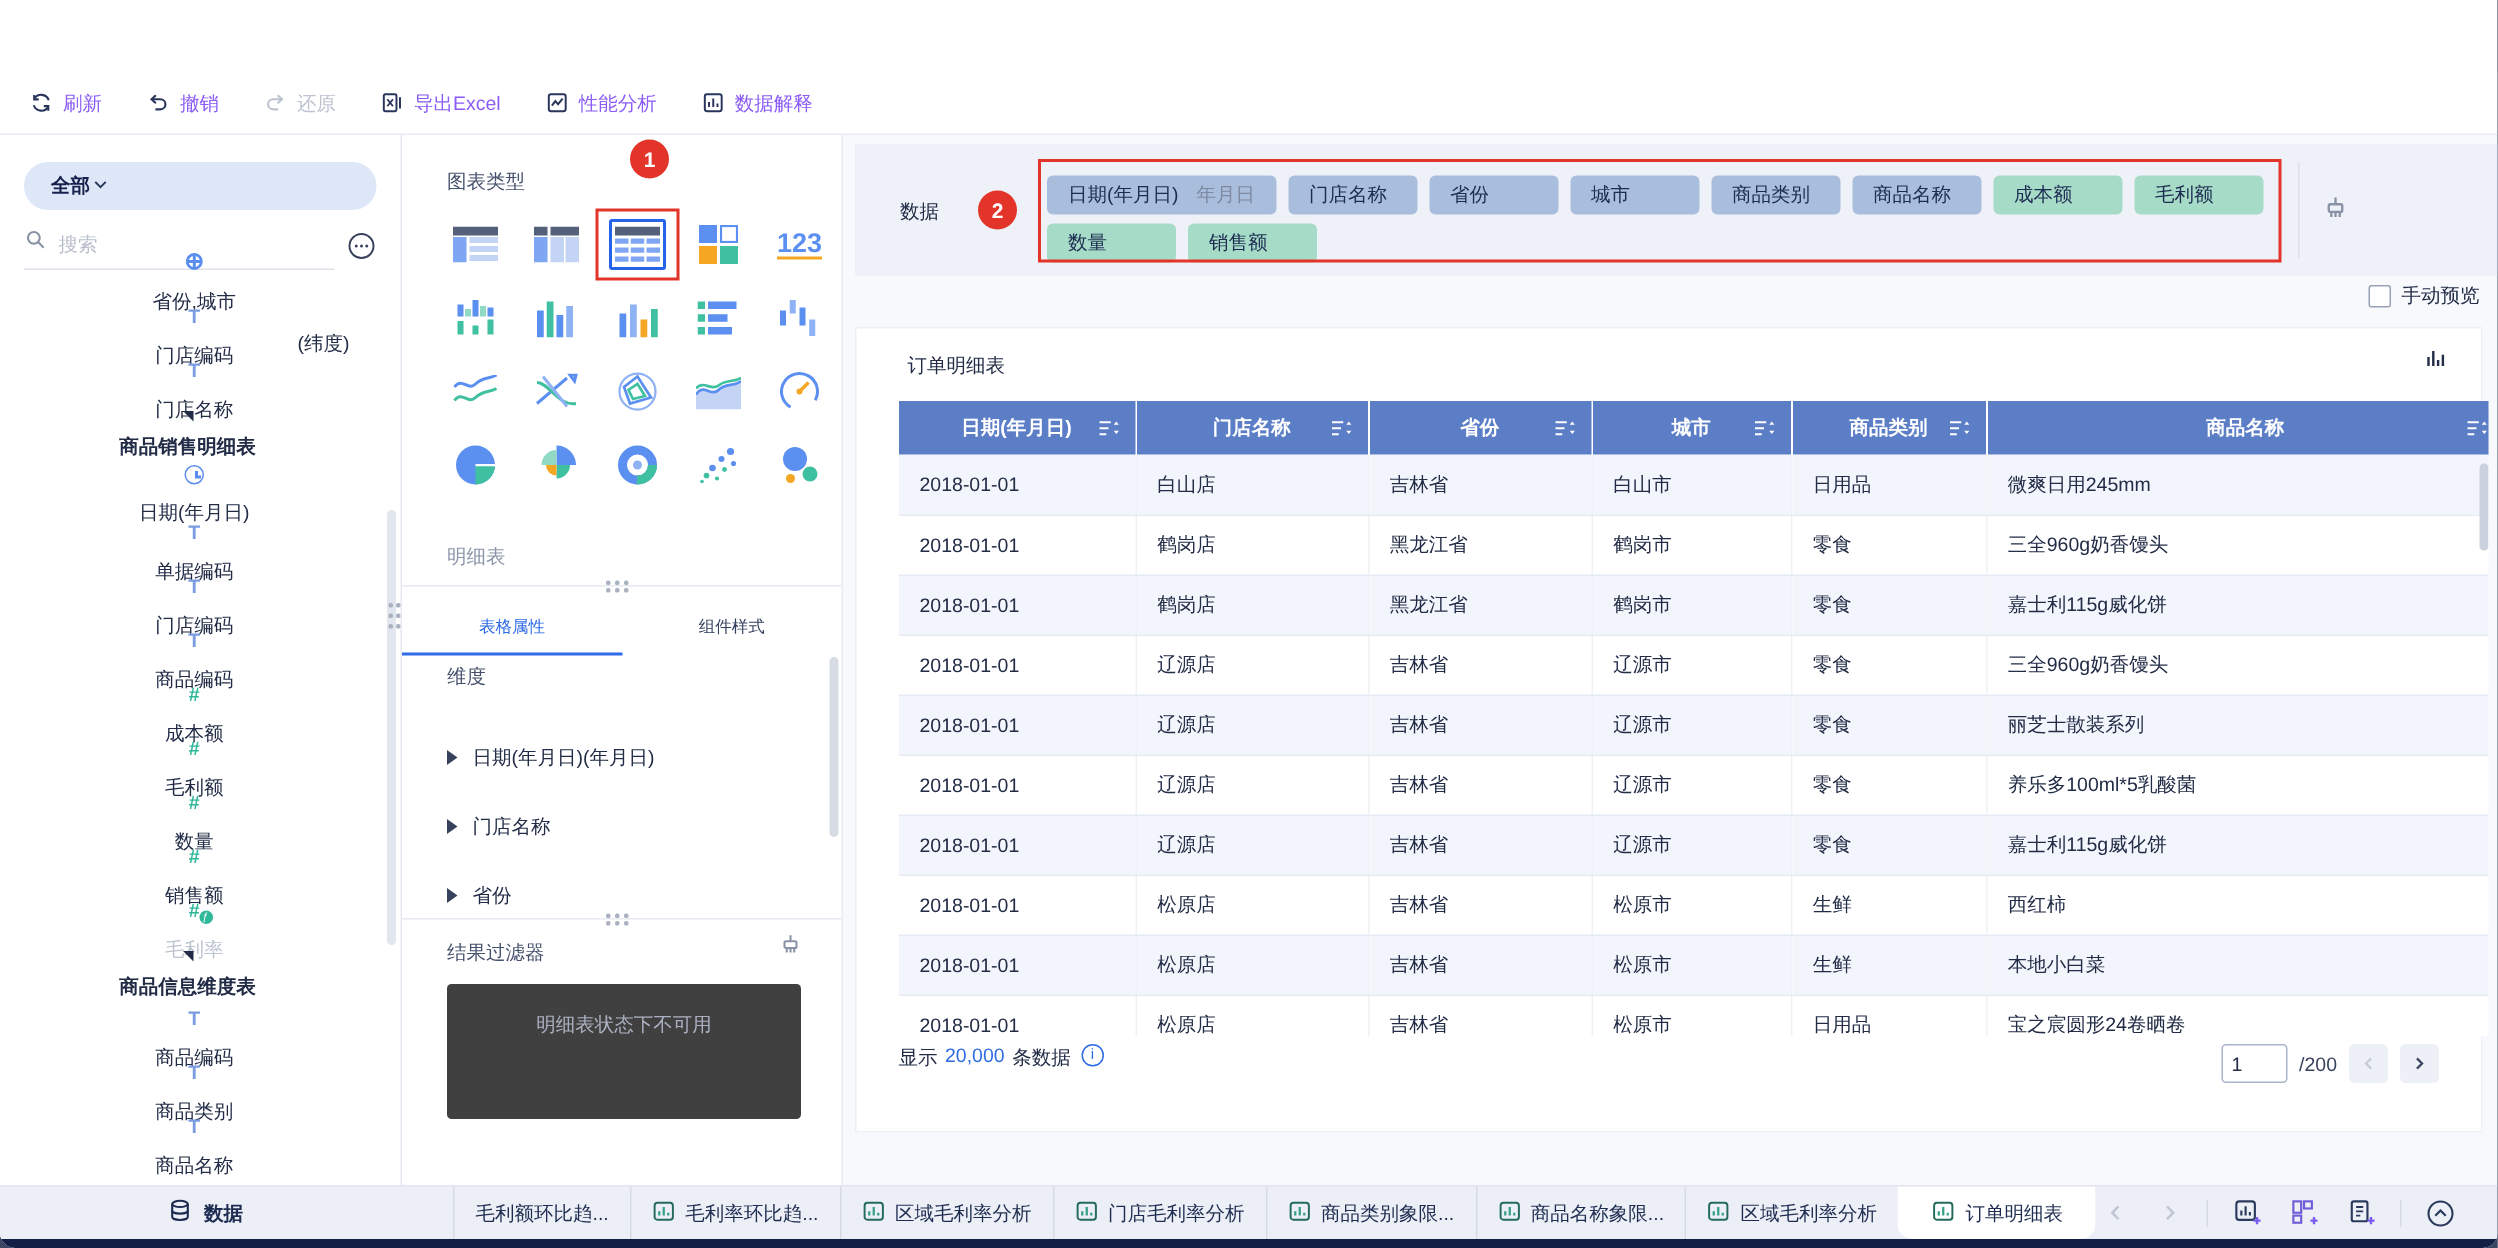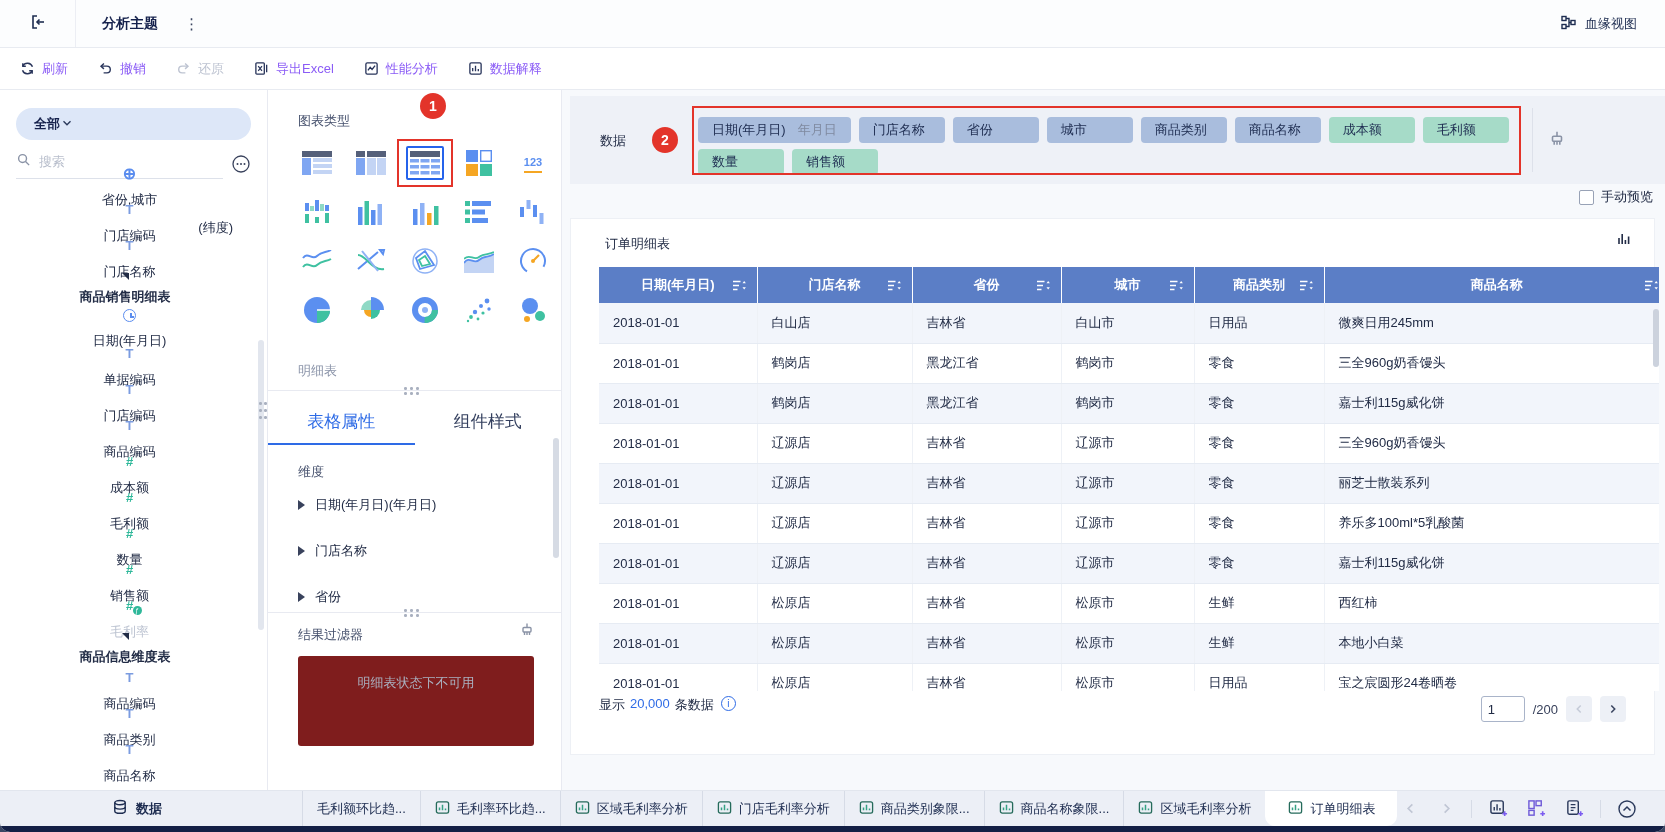--- a/index.html
+++ b/index.html
@@ -44,36 +44,36 @@
   .fi-date::after{content:"";position:absolute;left:6px;top:6px;width:4px;height:1.5px;background:#5b8def;}
   .tri{width:0;height:0;border-top:7px solid #222c46;border-left:7px solid transparent;flex:none;}
   .sb-thumb{position:absolute;right:3px;top:250px;width:6px;height:290px;border-radius:3px;background:#e2e6ee;}
 
   
   .middle{position:absolute;left:268px;top:90px;width:294px;height:700px;background:#fff;border-right:1px solid #e8eaf1;}
   .cp-title{position:absolute;left:30px;top:22px;font-size:13px;color:#46516d;}
   #chart-grid{position:absolute;left:30px;top:56px;width:240px;display:grid;grid-template-columns:repeat(5,38px);grid-auto-rows:49px;column-gap:16px;}
   .ct-cell{width:38px;height:34px;display:flex;align-items:center;justify-content:center;cursor:pointer;border:2px solid transparent;border-radius:2px;}
   .ct-cell.selected{border-color:#2563eb;}
-  .kpi-ic{font-size:11px;font-weight:bold;color:#5b8ff0;border-bottom:2px solid #f5a623;line-height:17px;}
+  .kpi-ic{font-size:18px;font-weight:bold;color:#5b8ff0;border-bottom:2px solid #f5a623;line-height:17px;}
   .chart-name{position:absolute;left:30px;top:272px;font-size:13px;color:#8b94a9;}
   .mid-div1{position:absolute;left:0;top:300px;width:100%;border-top:1px solid #e8eaf1;}
   .mid-div2{position:absolute;left:0;top:522px;width:100%;border-top:1px solid #e8eaf1;}
   .hhandle{position:absolute;width:2.5px;height:2.5px;border-radius:50%;background:#aab1c0;box-shadow:6px 0 0 #aab1c0,12px 0 0 #aab1c0,0 5px 0 #aab1c0,6px 5px 0 #aab1c0,12px 5px 0 #aab1c0;}
   .vhandle{position:absolute;width:2.5px;height:2.5px;border-radius:50%;background:#aab1c0;box-shadow:0 7px 0 #aab1c0,0 14px 0 #aab1c0,5px 0 0 #aab1c0,5px 7px 0 #aab1c0,5px 14px 0 #aab1c0;}
   #prop-tabs{position:absolute;left:0;top:308px;width:100%;display:flex;}
-  .ptab{flex:1;text-align:center;font-size:17px;color:#333f5e;padding:12px 0 10px;border-bottom:2px solid transparent;cursor:pointer;}
+  .ptab{flex:1;text-align:center;font-size:11px;color:#333f5e;padding:12px 0 10px;border-bottom:2px solid transparent;cursor:pointer;}
   .ptab.active{color:#2e6be6;border-bottom-color:#2e6be6;}
-  .dim-section{position:absolute;left:30px;top:373px;font-size:13px;color:#46516d;}
+  .dim-section{position:absolute;left:30px;top:352px;font-size:13px;color:#46516d;}
   #dim-list{position:absolute;left:30px;top:392px;width:230px;}
   .dim-row{height:46px;display:flex;align-items:center;gap:10px;font-size:13px;color:#222c46;cursor:pointer;}
   .dim-caret{width:0;height:0;border-left:7px solid #39425c;border-top:5px solid transparent;border-bottom:5px solid transparent;flex:none;}
   .rf-title{position:absolute;left:30px;top:536px;font-size:13px;color:#46516d;}
   .rf-broom{position:absolute;right:26px;top:532px;cursor:pointer;}
-  .rf-box{position:absolute;left:30px;top:566px;width:236px;height:90px;background:#7f1d1d;border-radius:3px;text-align:center;font-size:13px;color:#aab1c0;padding-top:18px;}
+  .rf-box{position:absolute;left:30px;top:566px;width:236px;height:90px;background:#404040;border-radius:3px;text-align:center;font-size:13px;color:#aab1c0;padding-top:18px;}
   .mid-thumb{position:absolute;right:2px;top:348px;width:6px;height:120px;border-radius:3px;background:#d6dbe4;}
   .drag-dots{left:-9px;top:312px;}
 
   
   .ct-cell svg{display:block;}
 
   
   .right{position:absolute;left:562px;top:90px;width:1103px;height:700px;background:#f7f9fc;}
   .databar{position:absolute;left:8px;top:6px;right:0;height:88px;background:#eef1f7;}
   .db-label{position:absolute;left:30px;top:36px;font-size:13px;color:#222c46;}
@@ -125,44 +125,20 @@
   .bb-chevron{width:22px;height:22px;display:flex;align-items:center;justify-content:center;cursor:pointer;}
   .bb-vsep{height:18px;border-left:1px solid #d6dbe6;}
   .bb-icon{width:24px;height:24px;display:flex;align-items:center;justify-content:center;cursor:pointer;}
   .bottomstrip{position:absolute;left:0;top:826px;width:1665px;height:6px;background:#131f45;}
 </style>
 </head>
 <body>
 
 <div id="page">
 
-  <div class="titlebar">
-    <div class="exit-btn">
-      <span>
-        <svg width="18" height="18" viewBox="0 0 18 18">
-            <path d="M8 3H4v12h4" fill="none" stroke="#1d2c50" stroke-width="1.6"></path>
-            <path d="M15 9H8" stroke="#1d2c50" stroke-width="1.6"></path>
-            <path d="M10.5 6.5 8 9l2.5 2.5" fill="none" stroke="#1d2c50" stroke-width="1.6"></path>
-          </svg>
-      </span>
-    </div>
-    <span class="tb-title">分析主题</span>
-    <span class="kebab">⋮</span>
-    <div class="lineage">
-      <span>
-        <svg width="17" height="17" viewBox="0 0 17 17">
-            <rect x="2" y="2.5" width="4" height="4" fill="none" stroke="#1d2c50" stroke-width="1.4"></rect>
-            <rect x="2" y="10.5" width="4" height="4" fill="none" stroke="#1d2c50" stroke-width="1.4"></rect>
-            <rect x="11" y="6.5" width="4" height="4" fill="none" stroke="#1d2c50" stroke-width="1.4"></rect>
-            <path d="M6 4.5h3v4M6 12.5h3v-4M9 8.5h2" fill="none" stroke="#1d2c50" stroke-width="1.4"></path>
-          </svg>
-      </span>
-      <span>血缘视图</span>
-    </div>
-  </div>
 
   <div class="toolbar">
     <div class="tool">
       <span>
           <svg width="15" height="15" viewBox="0 0 16 16">
             <path d="M13.3 6.2A5.6 5.6 0 0 0 3 5.4" fill="none" stroke="#29355b" stroke-width="1.5"></path>
             <path d="M3 2.4v3.2h3.2" fill="none" stroke="#29355b" stroke-width="1.5"></path>
             <path d="M2.7 9.8a5.6 5.6 0 0 0 10.3.8" fill="none" stroke="#29355b" stroke-width="1.5"></path>
             <path d="M13 13.6v-3.2H9.8" fill="none" stroke="#29355b" stroke-width="1.5"></path>
           </svg>

